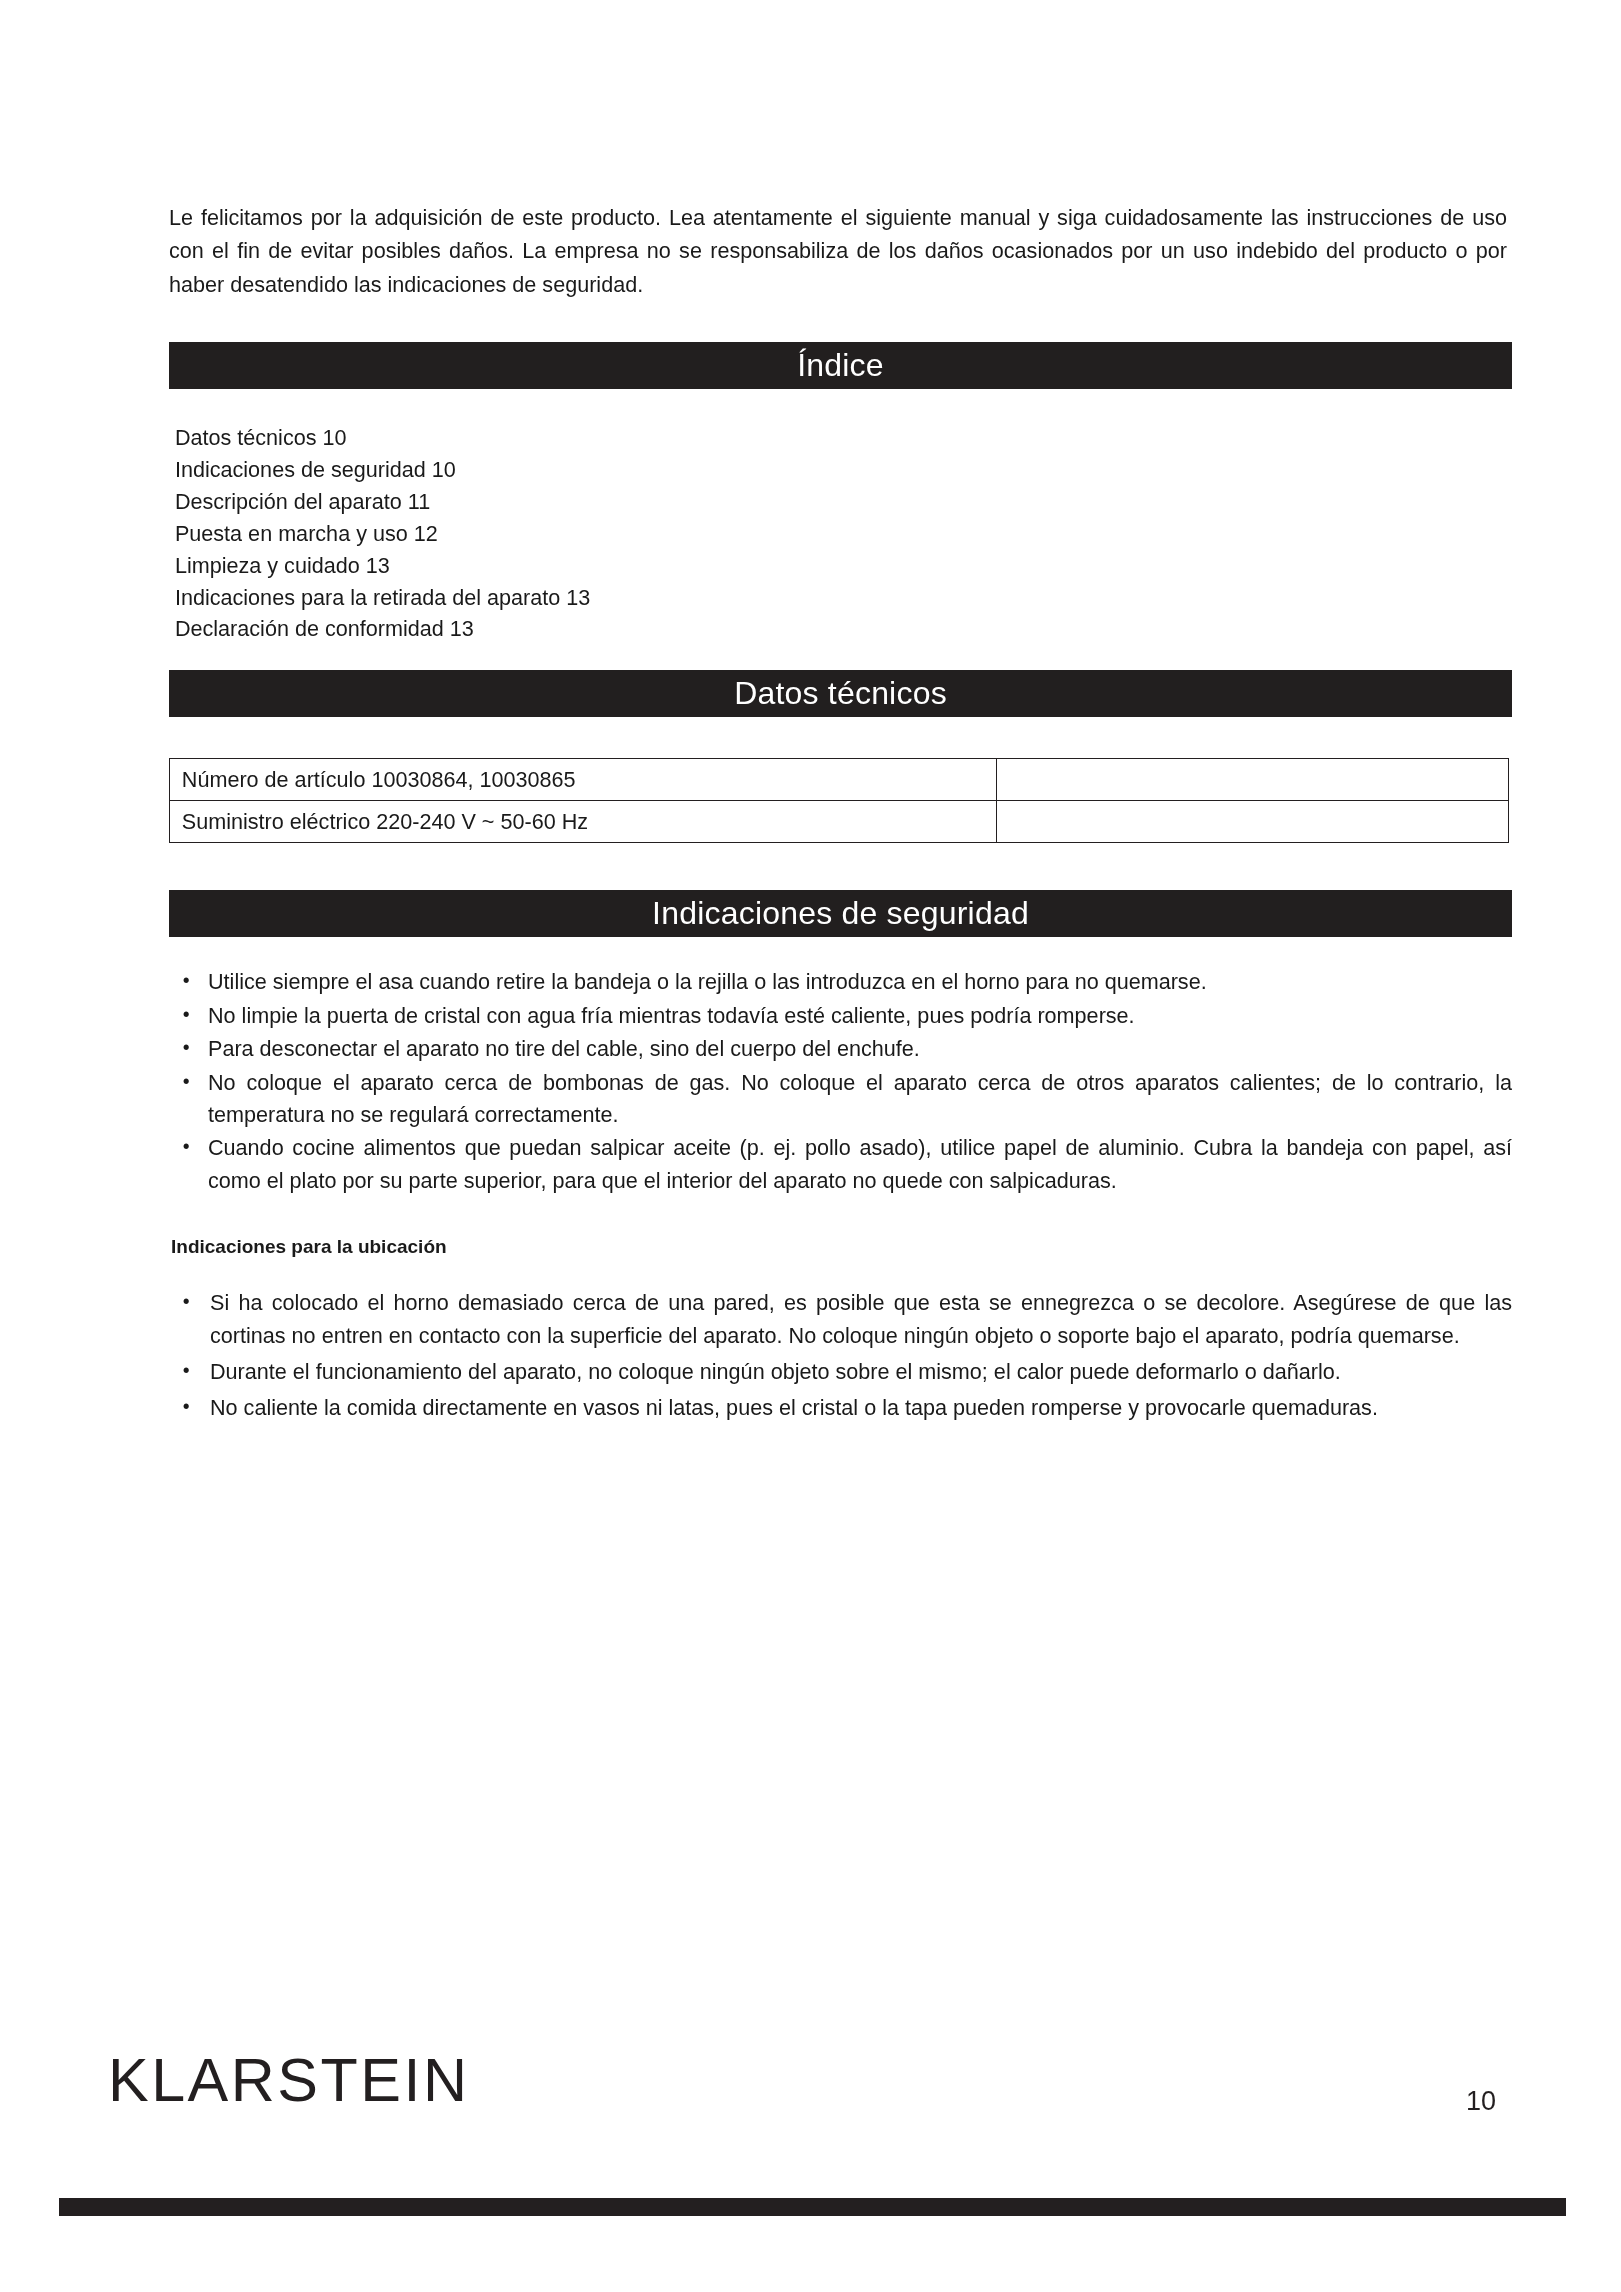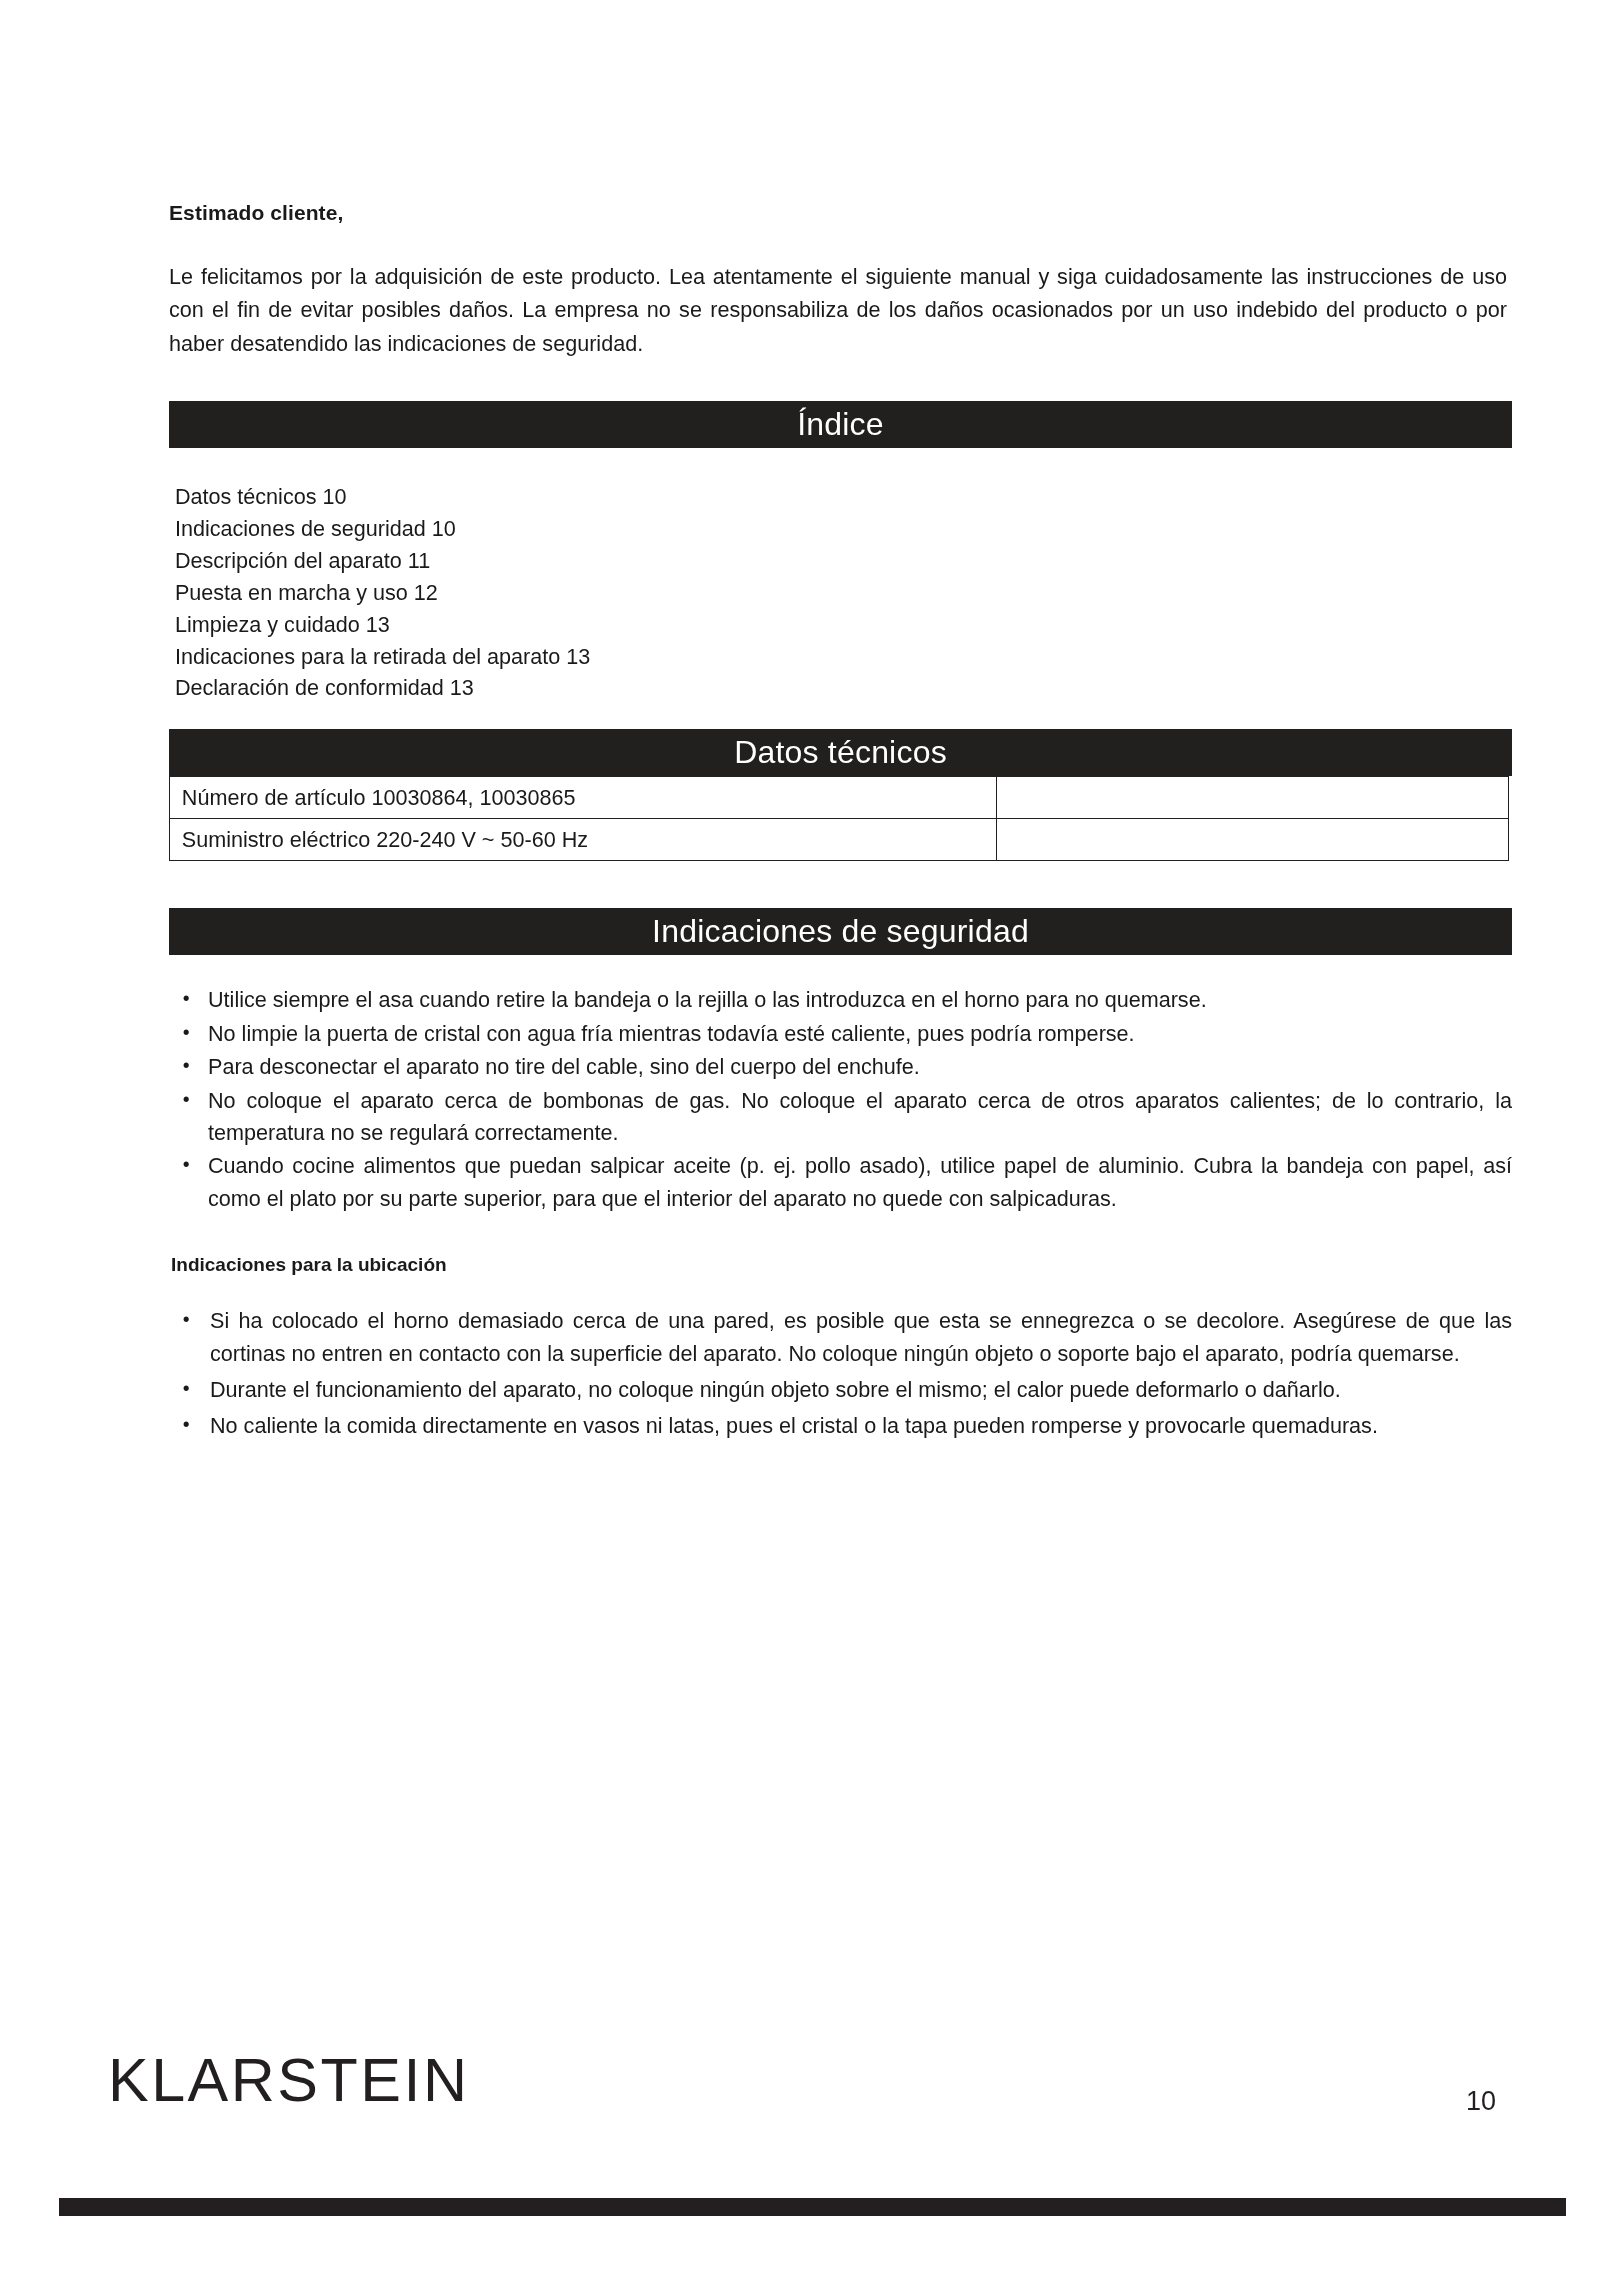--- a/index.html
+++ b/index.html
@@ -64,20 +64,21 @@
   
   .toc {
     margin: 33px 0 0 5.9px;
     font-size: 21.6px;
     line-height: 1.48;
   }
   .toc div { white-space: pre; }
 
   
   table.specs {
+    margin-top: 41px;
     border-collapse: collapse;
     width: 1340px;
     table-layout: fixed;
   }
   table.specs td {
     border: 1.6px solid #231f20;
     height: 41px;
     padding: 0 0 0 11.8px;
     font-size: 21.6px;
     vertical-align: middle;
@@ -142,21 +143,20 @@
     height: 17.6px;
     background: #231f20;
   }
 </style>
 </head>
 <body>
 
 <div class="page">
   <div class="content">
 
-    <p class="greeting-title">Estimado cliente,</p>
     <p class="greeting-body">Le felicitamos por la adquisición de este producto. Lea atentamente el siguiente manual y siga cuidadosamente las instrucciones de uso con el fin de evitar posibles daños. La empresa no se responsabiliza de los daños ocasionados por un uso indebido del producto o por haber desatendido las indicaciones de seguridad.</p>
 
     <div class="banner banner-indice">
       <span>Índice</span>
     </div>
 
     <div class="toc">
       <div>Datos técnicos 10</div>
       <div>Indicaciones de seguridad 10</div>
       <div>Descripción del aparato 11</div>

